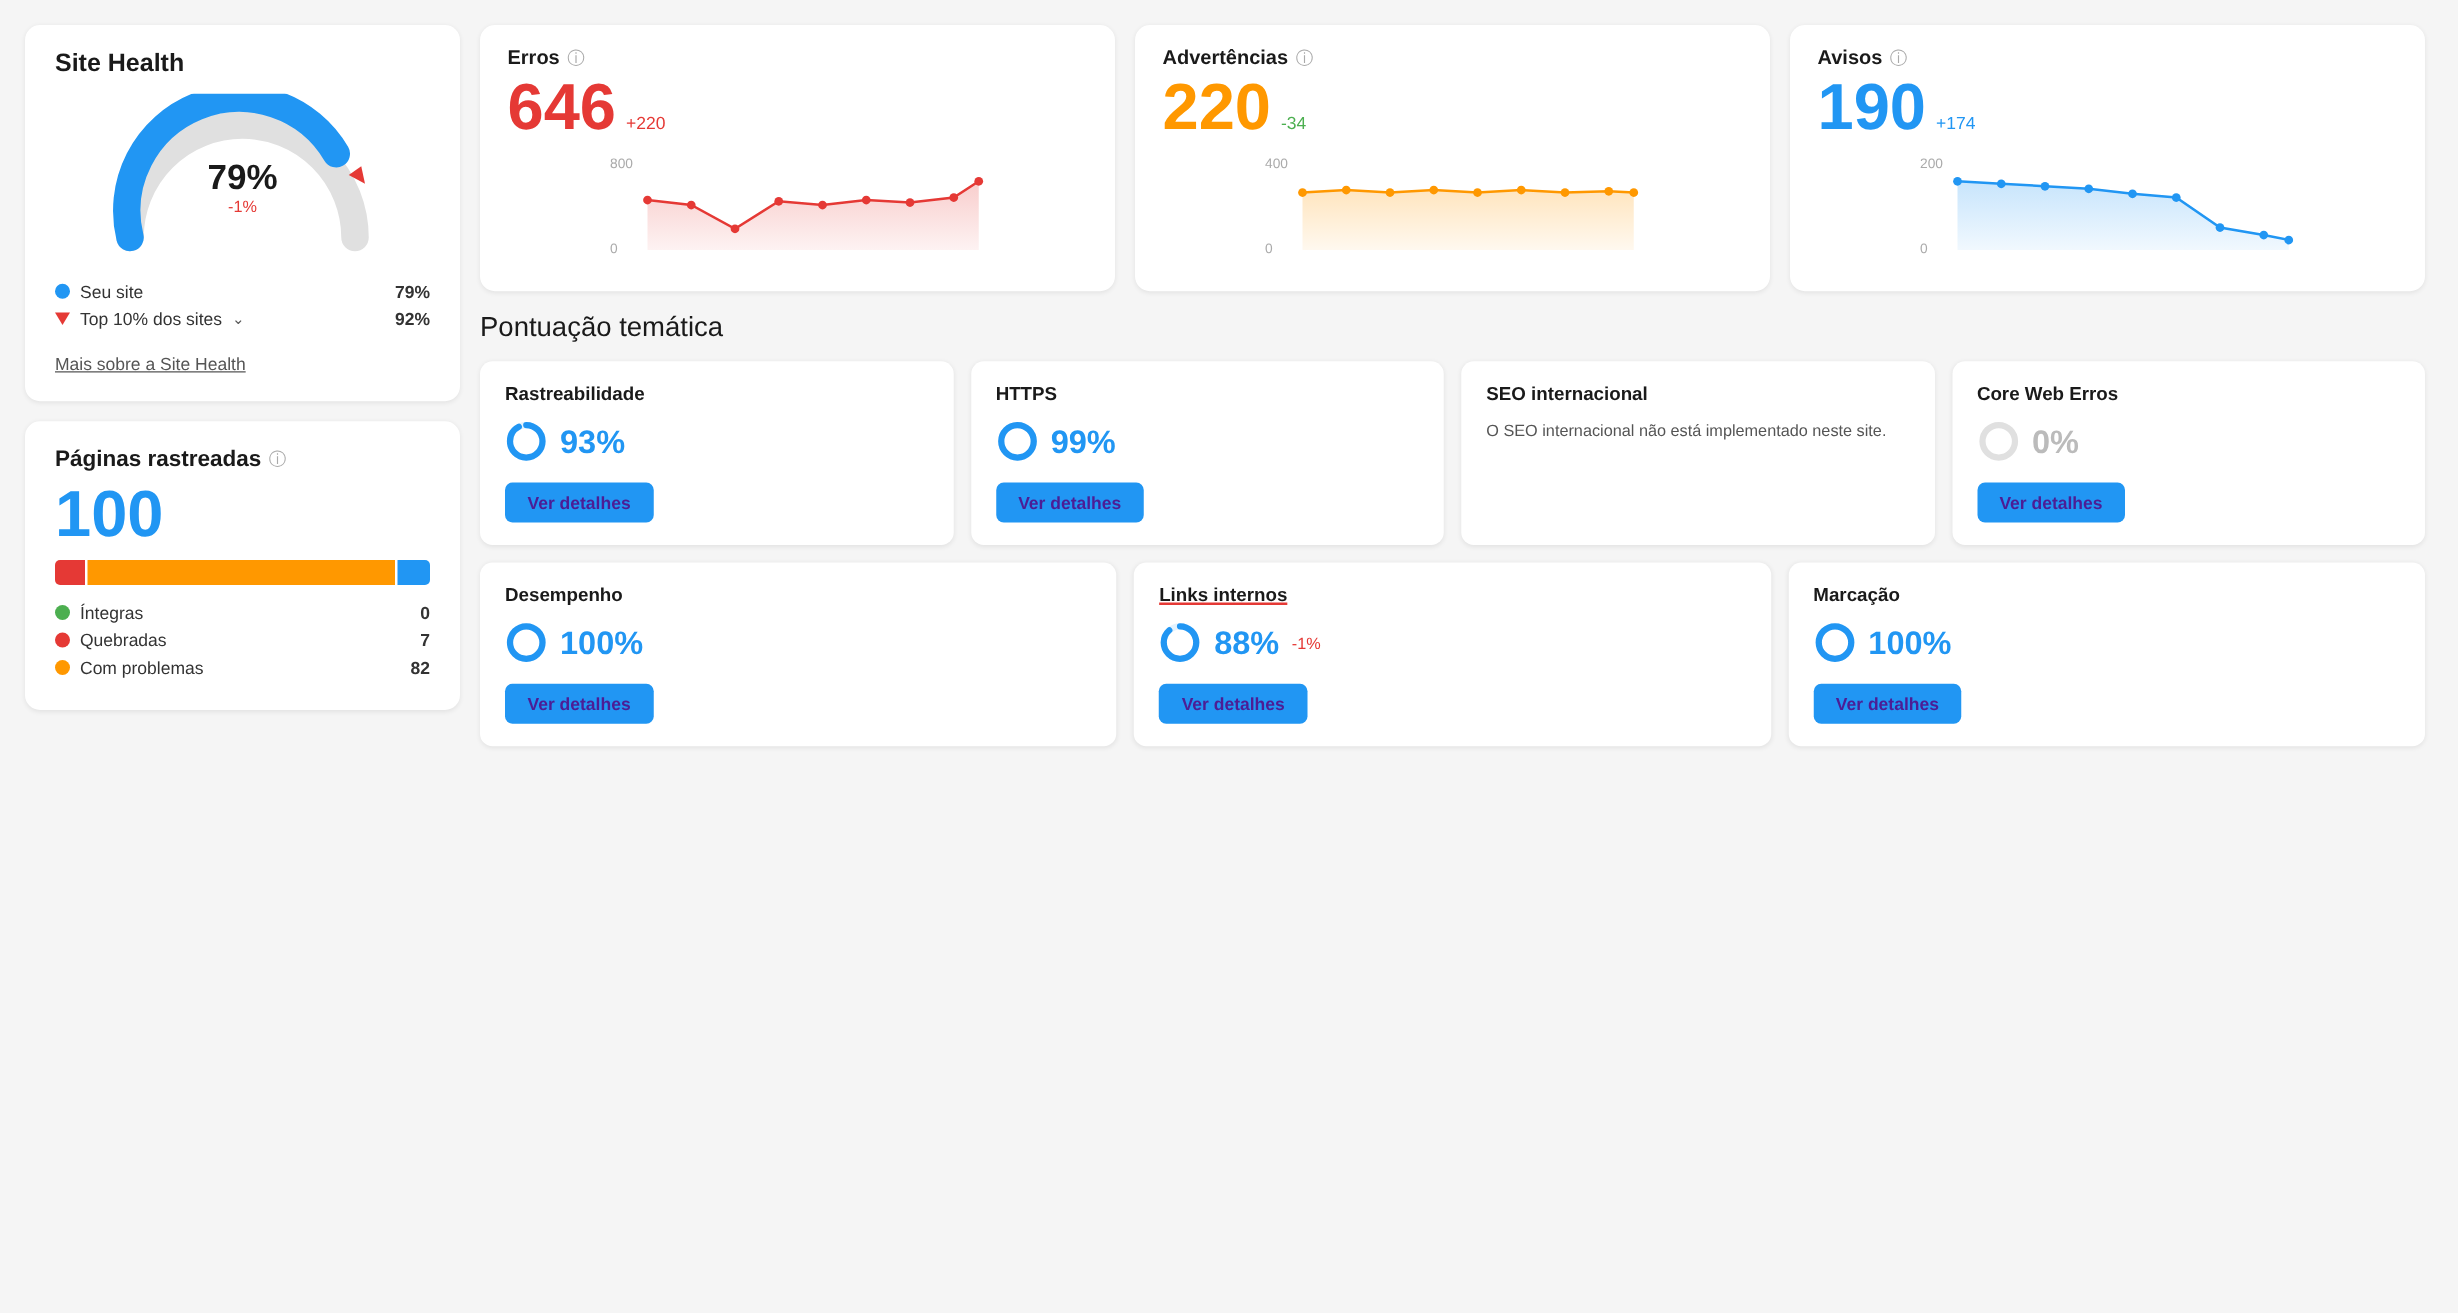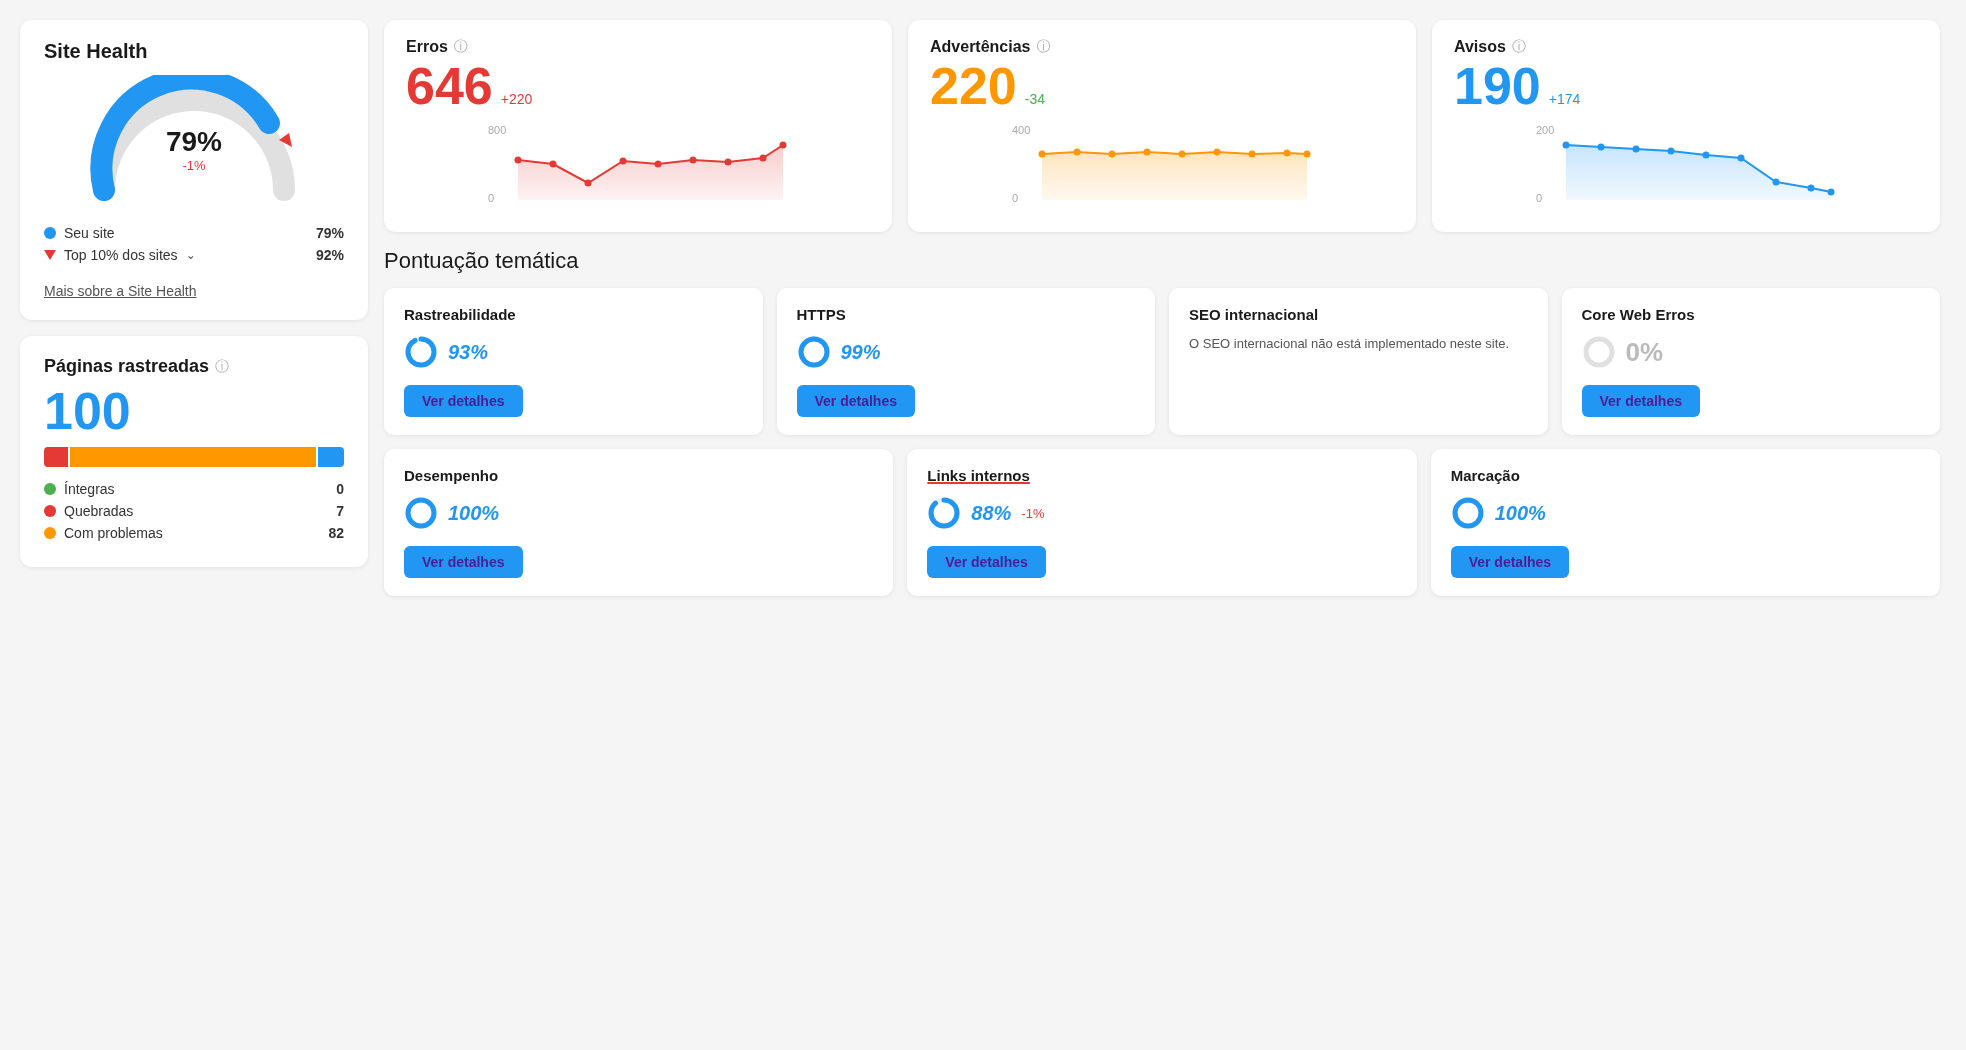--- a/index.html
+++ b/index.html
@@ -207,21 +207,21 @@
       font-weight: 600;
       color: #1a1a1a;
       margin-bottom: 12px;
     }
     .score-value-row {
       display: flex;
       align-items: center;
       gap: 10px;
       margin-bottom: 16px;
     }
-    .score-percent-blue { font-size: 20px; font-weight: 700; color: #2196f3; font-style: italic; }
+    .score-percent-blue { font-size: 26px; font-weight: 700; color: #2196f3; }
     .score-percent-gray { font-size: 26px; font-weight: 700; color: #bbb; }
     .score-change-red { color: #e53935; font-size: 13px; }
     .score-desc {
       font-size: 13px;
       color: #555;
       margin-bottom: 16px;
       line-height: 1.4;
     }
     .ver-detalhes-btn {
       background: #2196f3;

